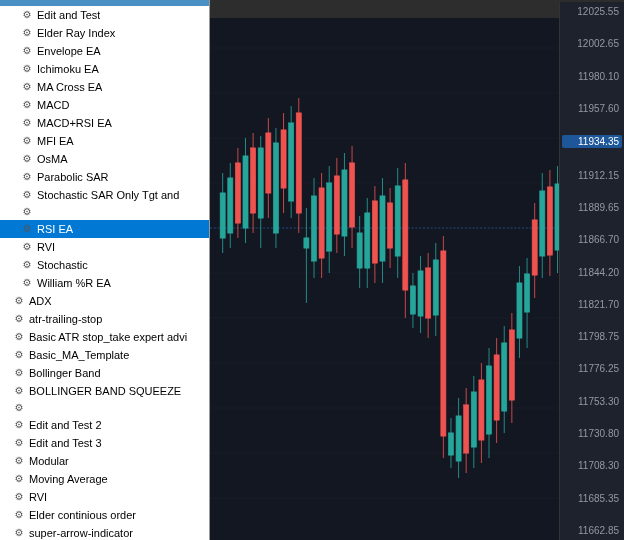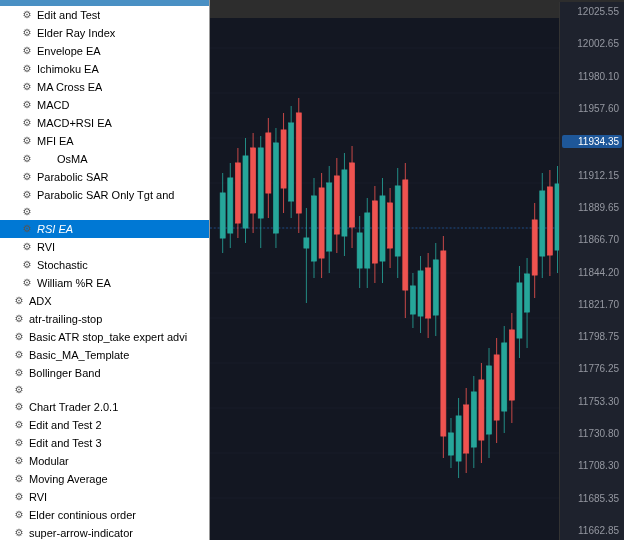--- a/index.html
+++ b/index.html
@@ -175,44 +175,44 @@
       </div>
       <div class="nav-item">
         <span class="indent2" style="display:flex;align-items:center;">
           <span class="nav-icon icon-indicator">⚙</span>
           <span style="overflow:hidden;text-overflow:ellipsis;">MFI EA</span>
         </span>
       </div>
       <div class="nav-item">
         <span class="indent2" style="display:flex;align-items:center;">
           <span class="nav-icon icon-indicator">⚙</span>
-          <span style="overflow:hidden;text-overflow:ellipsis;margin-left:20px;">OsMA</span>
+          <span style="overflow:hidden;text-overflow:ellipsis;">OsMA</span>
         </span>
       </div>
       <div class="nav-item">
         <span class="indent2" style="display:flex;align-items:center;">
           <span class="nav-icon icon-indicator">⚙</span>
           <span style="overflow:hidden;text-overflow:ellipsis;">Parabolic SAR</span>
         </span>
       </div>
       <div class="nav-item">
         <span class="indent2" style="display:flex;align-items:center;">
           <span class="nav-icon icon-indicator">⚙</span>
-          <span style="overflow:hidden;text-overflow:ellipsis;">Parabolic SAR Only Tgt and</span>
+          <span style="overflow:hidden;text-overflow:ellipsis;">Stochastic SAR Only Tgt and</span>
         </span>
       </div>
       <div class="nav-item">
         <span class="indent2" style="display:flex;align-items:center;">
           <span class="nav-icon icon-indicator">⚙</span>
         </span>
       </div>
       <div class="nav-item selected">
         <span class="indent2" style="display:flex;align-items:center;">
           <span class="nav-icon icon-indicator">⚙</span>
-          <span style="overflow:hidden;text-overflow:ellipsis;font-style:italic;">RSI EA</span>
+          <span style="overflow:hidden;text-overflow:ellipsis;">RSI EA</span>
         </span>
       </div>
       <div class="nav-item">
         <span class="indent2" style="display:flex;align-items:center;">
           <span class="nav-icon icon-indicator">⚙</span>
           <span style="overflow:hidden;text-overflow:ellipsis;">RVI</span>
         </span>
       </div>
       <div class="nav-item">
         <span class="indent2" style="display:flex;align-items:center;">
@@ -252,26 +252,26 @@
       </div>
       <div class="nav-item">
         <span class="indent1" style="display:flex;align-items:center;">
           <span class="nav-icon icon-indicator">⚙</span>
           <span style="overflow:hidden;text-overflow:ellipsis;">Bollinger Band</span>
         </span>
       </div>
       <div class="nav-item">
         <span class="indent1" style="display:flex;align-items:center;">
           <span class="nav-icon icon-indicator">⚙</span>
-        </span>
-      </div>
-      <div class="nav-item">
-        <span class="indent1" style="display:flex;align-items:center;">
-          <span class="nav-icon icon-indicator">⚙</span>
-          <span style="overflow:hidden;text-overflow:ellipsis;">Chart Trader 2.0.1</span>
+          <span style="overflow:hidden;text-overflow:ellipsis;">BOLLINGER BAND SQUEEZE</span>
+        </span>
+      </div>
+      <div class="nav-item">
+        <span class="indent1" style="display:flex;align-items:center;">
+          <span class="nav-icon icon-indicator">⚙</span>
         </span>
       </div>
       <div class="nav-item">
         <span class="indent1" style="display:flex;align-items:center;">
           <span class="nav-icon icon-indicator">⚙</span>
           <span style="overflow:hidden;text-overflow:ellipsis;">Edit and Test 2</span>
         </span>
       </div>
       <div class="nav-item">
         <span class="indent1" style="display:flex;align-items:center;">

